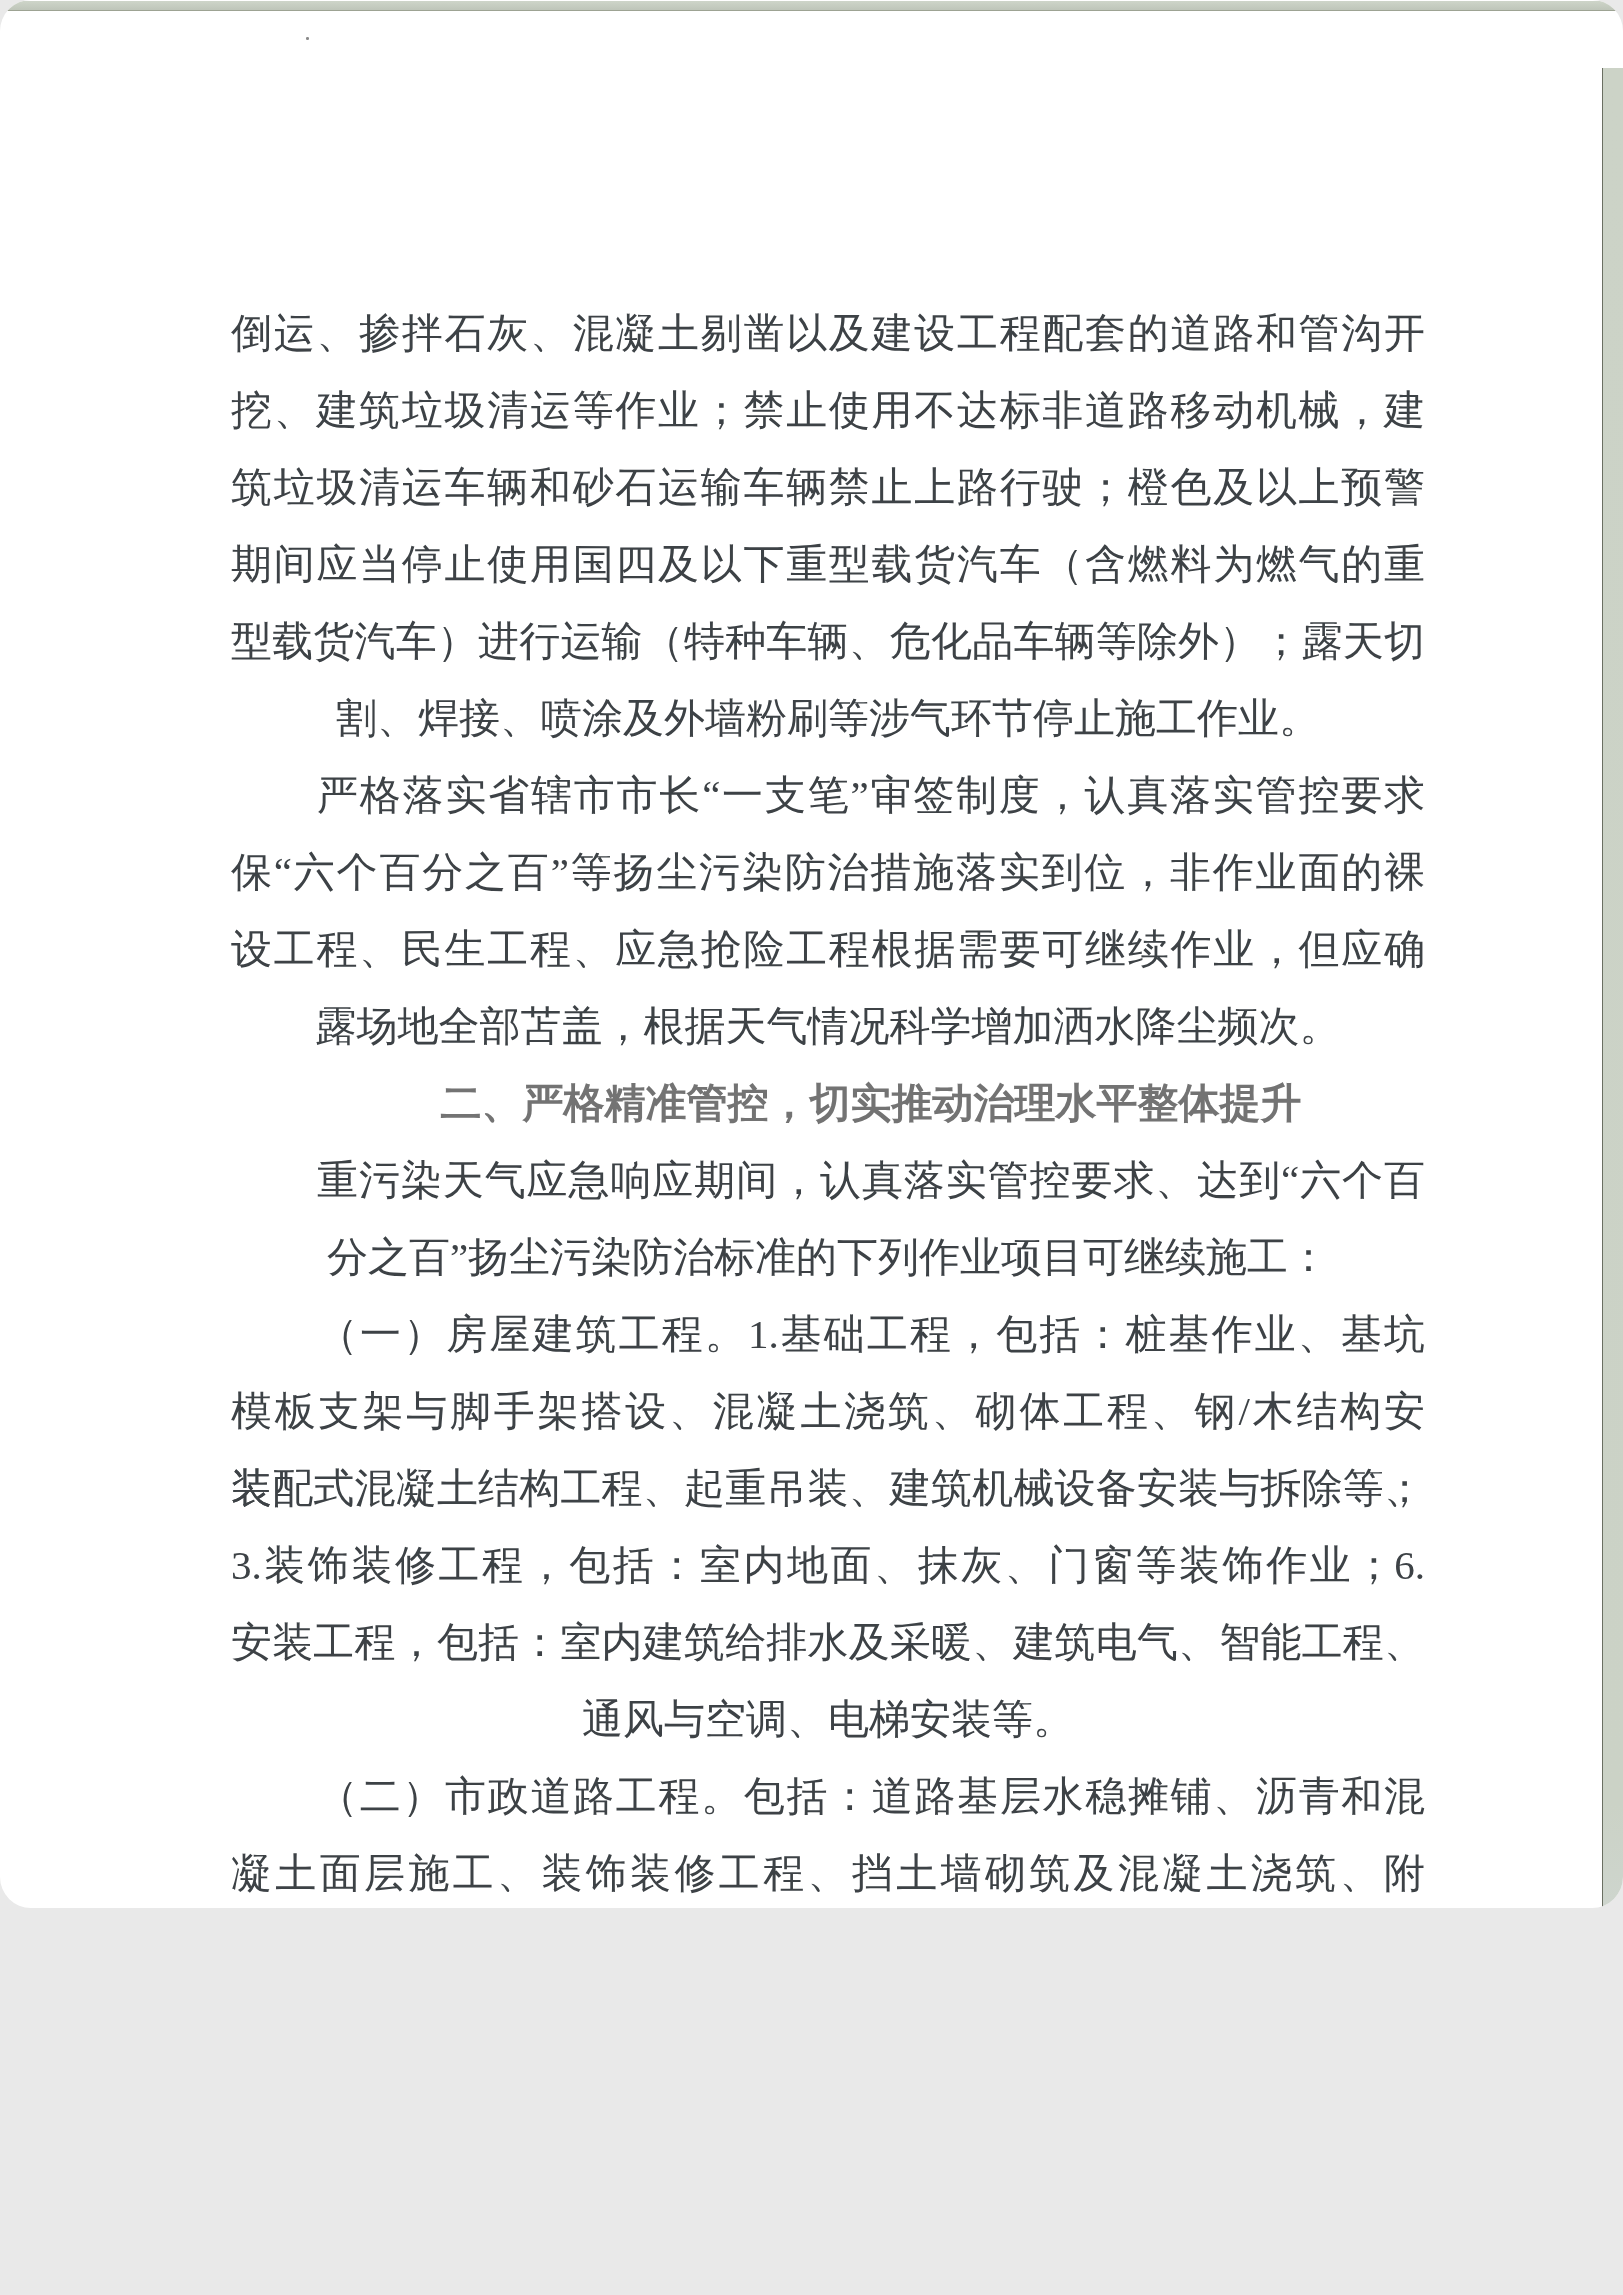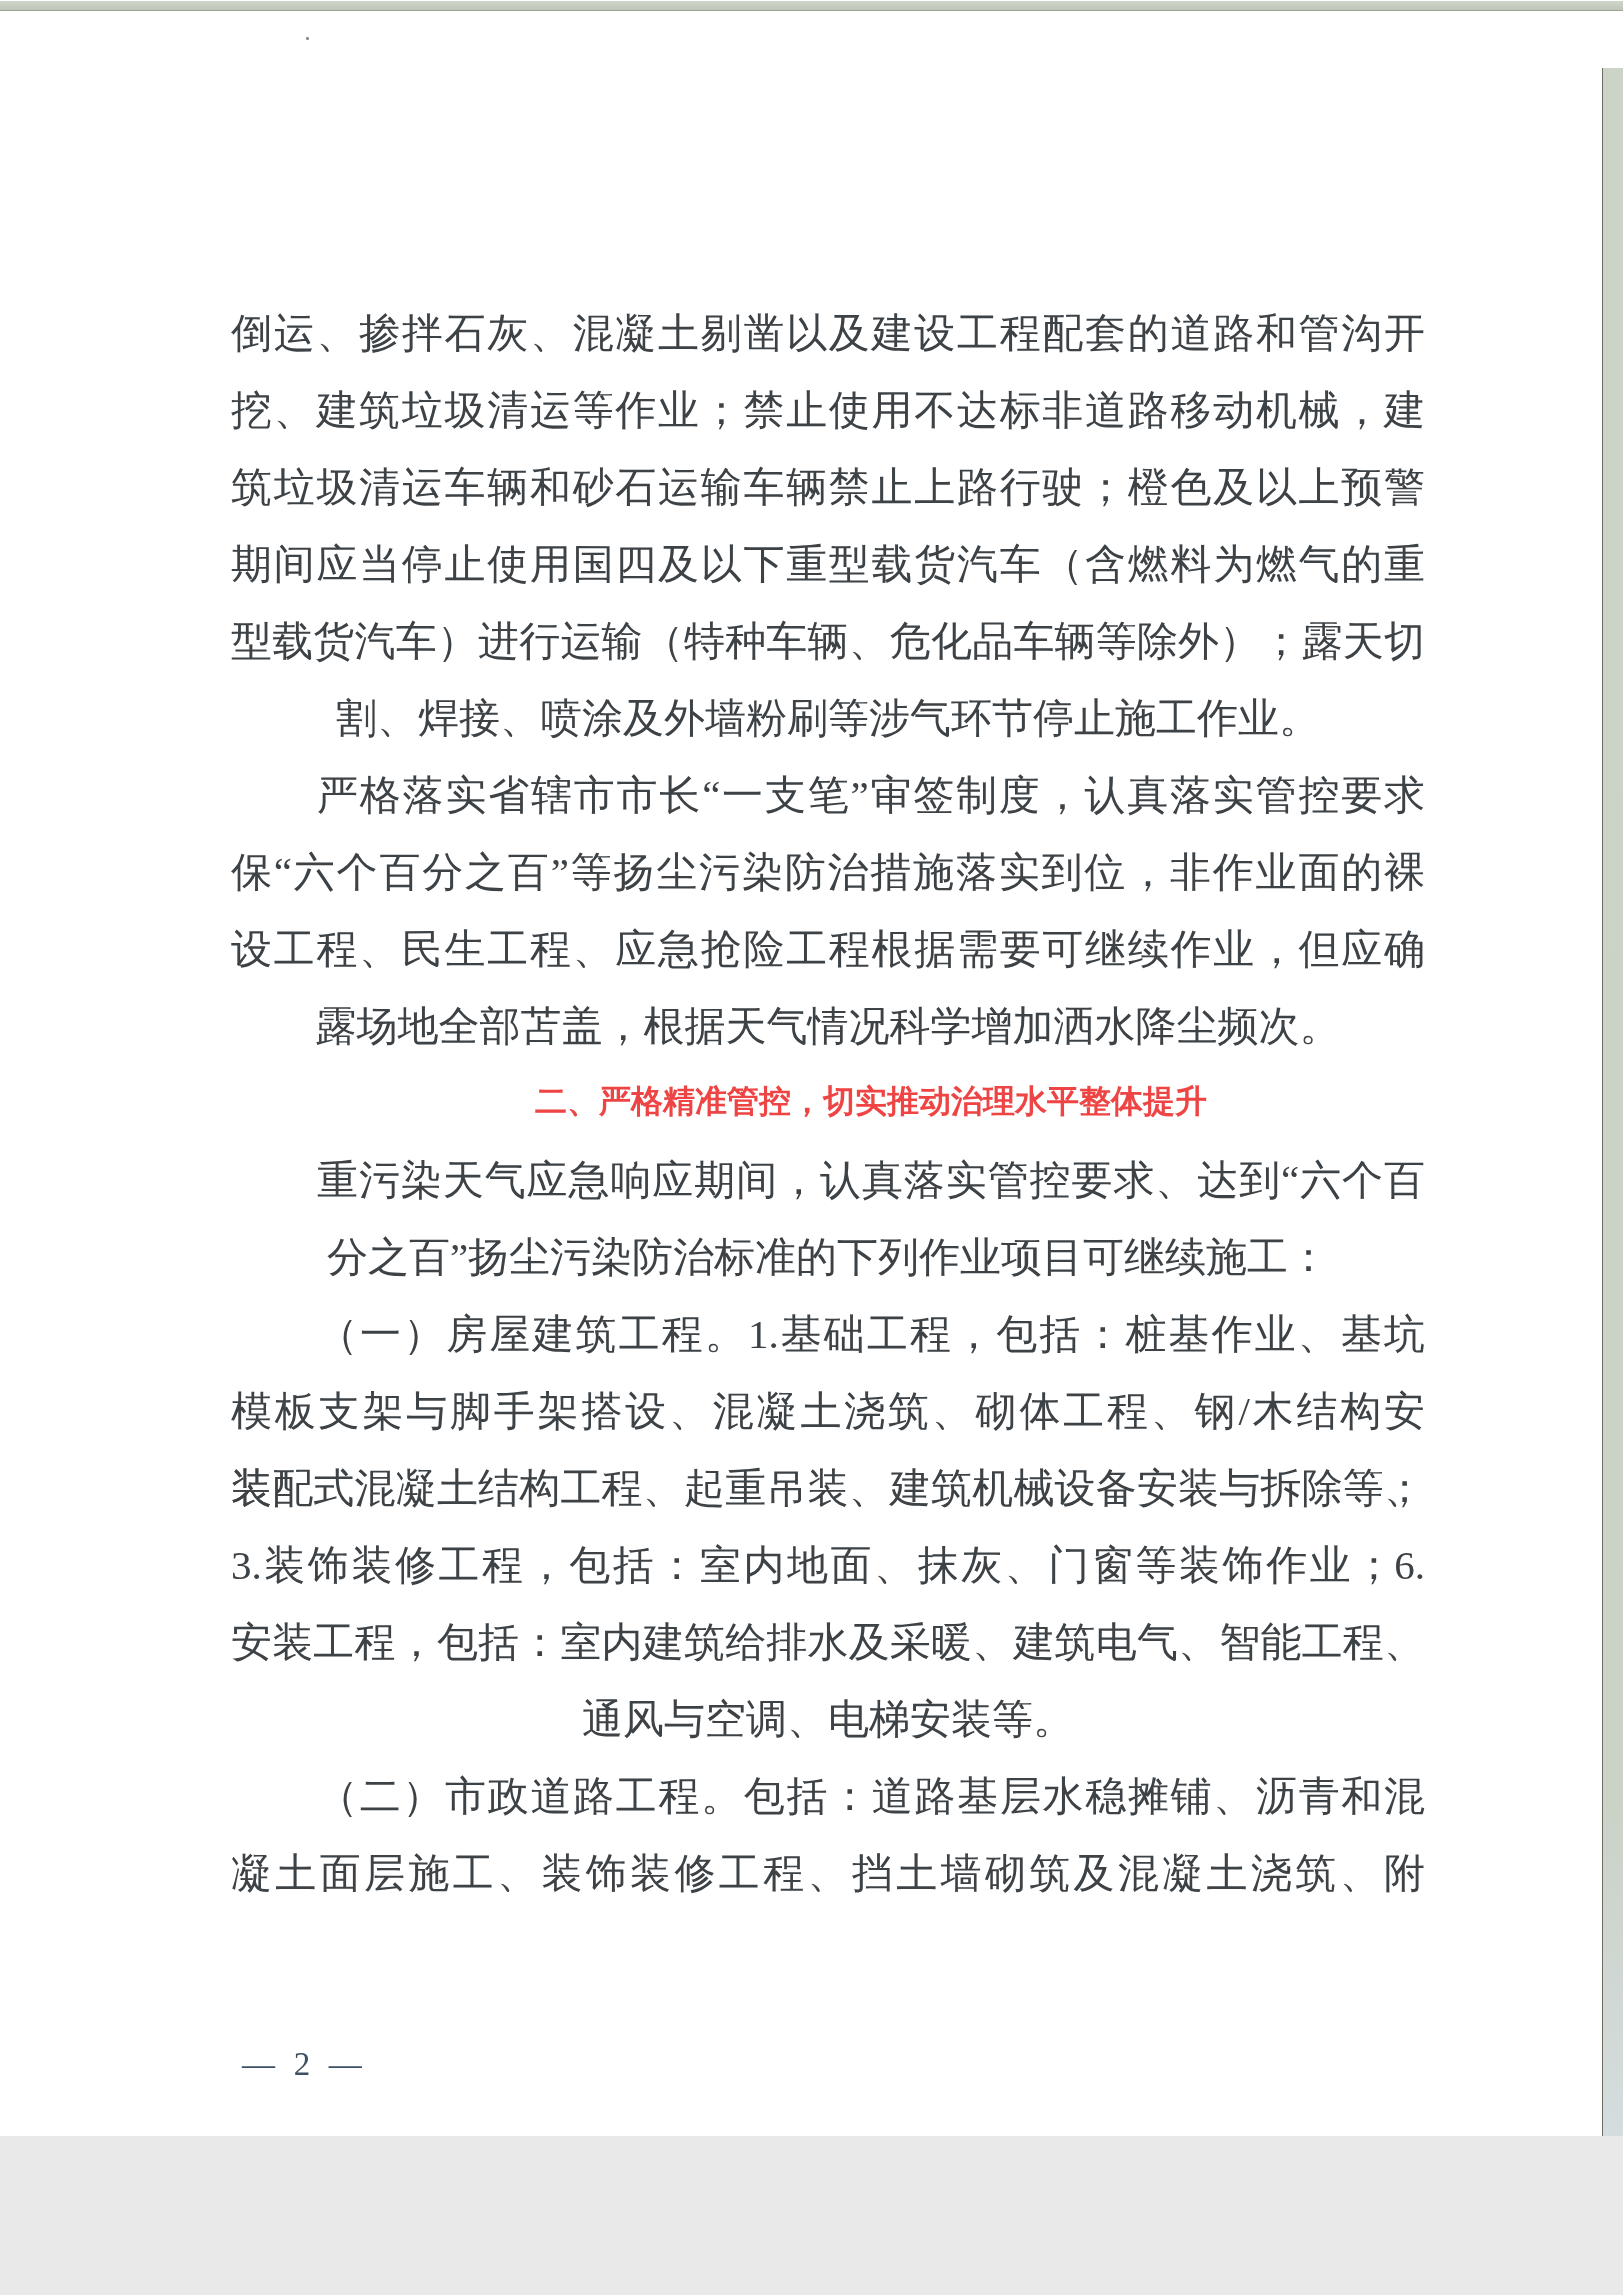--- a/index.html
+++ b/index.html
@@ -3,24 +3,25 @@
 <meta charset="utf-8">
 <style>
   html, body {
     margin: 0;
     padding: 0;
     background: #e9e9e9;
   }
   .page {
     position: relative;
     width: 1623px;
-    height: 2136px;
+    height: 1908px;
     background: #ffffff;
     overflow: hidden;
     font-family: "Liberation Serif", "DejaVu Serif", serif;
+    border-radius: 31px;
   }
   
   .scan-edge-top {
     position: absolute;
     left: 0; top: 1.3px;
     width: 1623px; height: 8.5px;
     background: linear-gradient(#ced5c9, #bec5b9);
     border-bottom: 1.3px solid #9da393;
   }
   .scan-edge-right {
@@ -53,24 +54,24 @@
   }
   .j {
     white-space: normal;
     text-align: justify;
     text-align-last: justify;
     text-justify: inter-character;
   }
   .l { text-align: center; }
   .ind { text-indent: 86px; }
   .heading {
-    font-family: Liberation Mono, monospace;
+    font-family: Liberation Serif, serif;
     font-weight: 700;
-    color: #ef4444;
-    font-size: 32px;
+    color: #737373;
+    font-size: 41px;
   }
   .pagenum {
     position: absolute;
     left: 242px;
     top: 2041px;
     font-size: 33px;
     line-height: 46px;
     letter-spacing: 5.2px;
     color: #3e5064;
     font-family: "Liberation Serif", "DejaVu Serif", serif;

